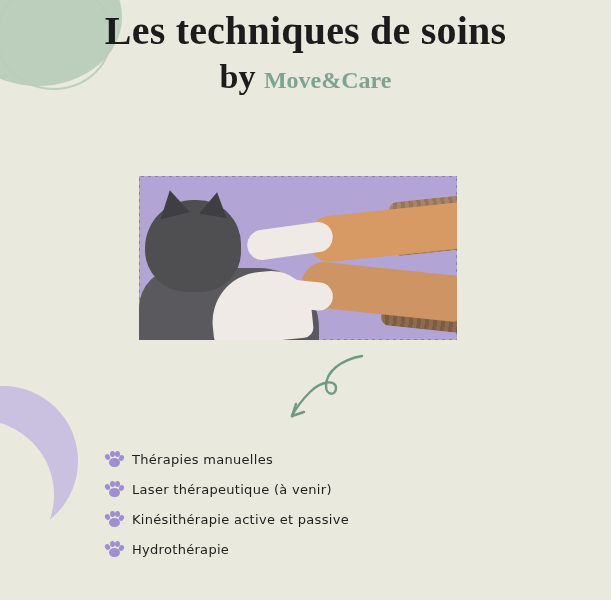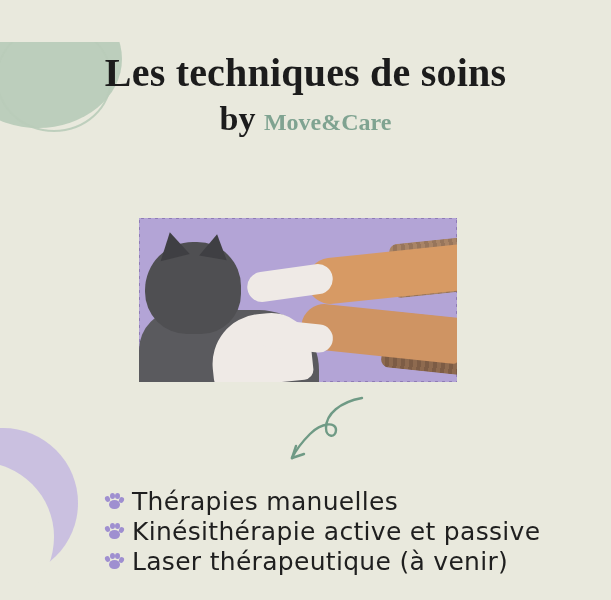--- a/index.html
+++ b/index.html
@@ -12,21 +12,20 @@
     background: #e9e9dd;
     font-family: "Liberation Sans", sans-serif;
     overflow: hidden;
     position: relative;
   }
   .poster {
     position: absolute;
     inset: 0;
     background: #e9e9dd;
     overflow: hidden;
-    margin-top: 42px;
   }
 
   
   .blob-top-left {
     position: absolute;
     left: -46px;
     top: -52px;
     width: 168px;
     height: 138px;
     background: #b9ccb9;
@@ -274,21 +273,21 @@
     left: 5px; top: 8px;
     border-radius: 50% 50% 46% 46%;
   }
   .paw .t1 { width: 5px; height: 6px; left: 1px;  top: 4px; transform: rotate(-20deg); }
   .paw .t2 { width: 5px; height: 6px; left: 6px;  top: 1px; }
   .paw .t3 { width: 5px; height: 6px; left: 11px; top: 1px; }
   .paw .t4 { width: 5px; height: 6px; left: 15px; top: 5px; transform: rotate(20deg); }
 
   .item-label {
     font-family: "DejaVu Sans", sans-serif;
-    font-size: 25px;
+    font-size: 13px;
     color: #1f1f1f;
     letter-spacing: .3px;
     white-space: nowrap;
   }
 </style>
 </head>
 <body>
 
 <div class="poster">
 
@@ -345,30 +344,40 @@
     </div>
 
     <div class="list-item">
       <span class="paw">
         <span class="pad main"></span>
           <span class="pad t1"></span>
           <span class="pad t2"></span>
           <span class="pad t3"></span>
           <span class="pad t4"></span>
       </span>
-      <span class="item-label">Kinésithérapie active et passive</span>
+      <span class="item-label">Laser thérapeutique (à venir)</span>
     </div>
 
     <div class="list-item">
       <span class="paw">
         <span class="pad main"></span>
           <span class="pad t1"></span>
           <span class="pad t2"></span>
           <span class="pad t3"></span>
           <span class="pad t4"></span>
       </span>
-      <span class="item-label">Laser thérapeutique (à venir)</span>
-    </div>
-
-
+      <span class="item-label">Kinésithérapie active et passive</span>
+    </div>
+
+
+    <div class="list-item">
+      <span class="paw">
+        <span class="pad main"></span>
+          <span class="pad t1"></span>
+          <span class="pad t2"></span>
+          <span class="pad t3"></span>
+          <span class="pad t4"></span>
+      </span>
+      <span class="item-label">Hydrothérapie</span>
+    </div>
 
   </div>
 </div>
 
 </body></html>

